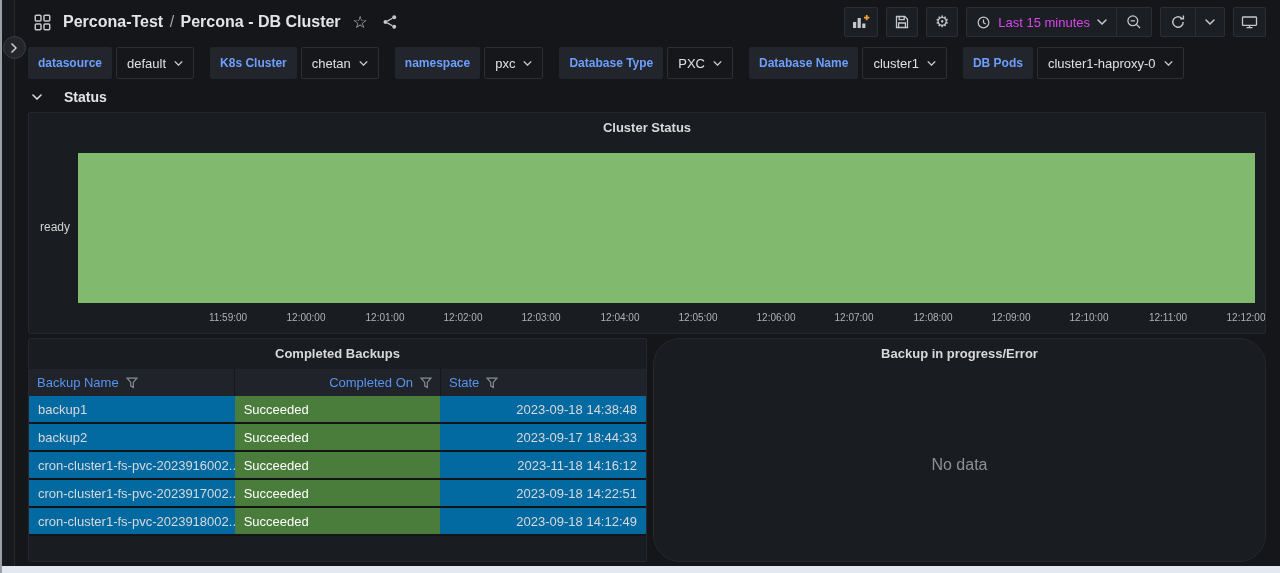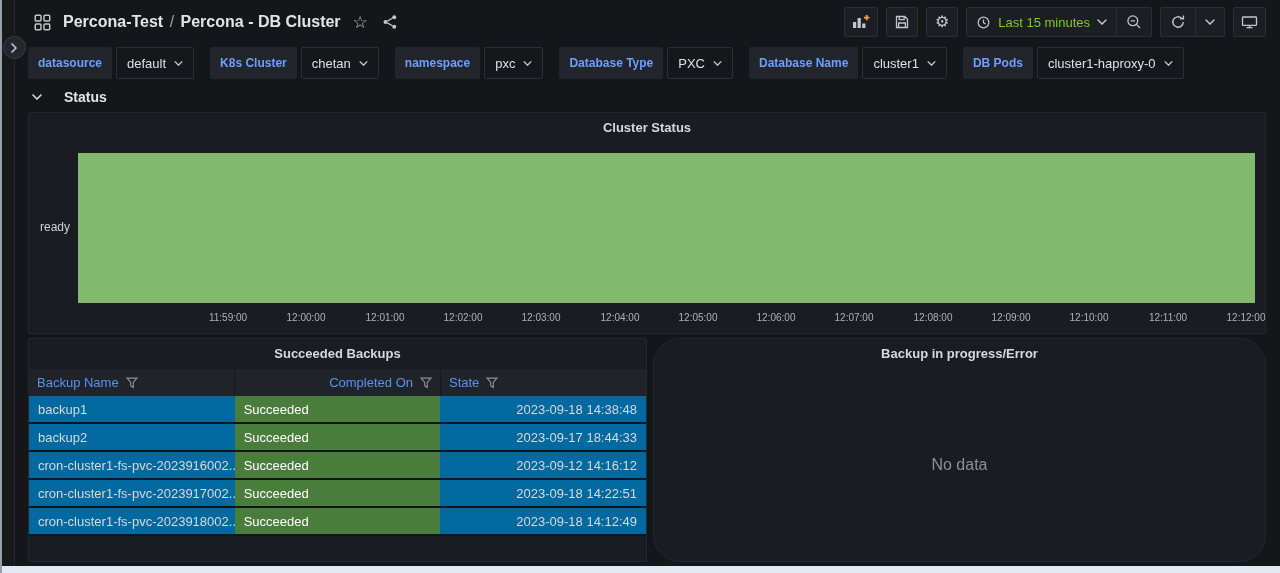--- a/index.html
+++ b/index.html
@@ -31,21 +31,21 @@
 
   .nav-right { margin-left:auto; display:flex; align-items:center; gap:8px; }
   .tb-btn, .tb-group {
     height:30px; background:#1b1e23; border:1px solid #2b2e34; border-radius:2px;
     color:#c4c6ca; display:inline-flex; align-items:center; cursor:pointer;
   }
   .tb-btn { min-width:32px; justify-content:center; padding:0 7px; }
   .tb-group { padding:0; }
   .tb-seg { display:inline-flex; align-items:center; gap:7px; padding:0 9px; height:100%; }
   .tb-seg + .tb-seg { border-left:1px solid #2b2e34; }
-  .tb-label { font-size:13px; color:#84cc16; white-space:nowrap; }
+  .tb-label { font-size:13px; color:#d946ef; white-space:nowrap; }
 
   
   .var-row { display:flex; align-items:center; gap:16px; padding:2px 0 0 13px; height:36px; }
   .var-pair { display:flex; align-items:center; gap:4px;border-radius:8px; }
   .var-label {
     height:32px; padding:0 10px; background:#22252b; border-radius:2px;
     color:#6e9fff; font-size:12px; font-weight:700; display:flex; align-items:center; white-space:nowrap;
   }
   .var-value {
     height:32px; padding:0 10px; background:#15171a; border:1px solid #2c2f35; border-radius:2px;
@@ -310,21 +310,21 @@
       <span class="tick" style="left:1060px">12:10:00</span>
       <span class="tick" style="left:1139px">12:11:00</span>
       <span class="tick" style="left:1217px">12:12:00</span>
 
     </div>
   </section>
 
   <div class="bottom-row">
 
     <section class="panel backups-panel">
-      <div class="panel-title">Succeeded Backups</div>
+      <div class="panel-title">Completed Backups</div>
       <div class="t-header">
         <span class="t-hcell">
           <span>Backup Name</span>
           <span>
             <svg width="12" height="12" viewBox="0 0 12 12">
                 <path d="M1.2 1.2h9.6L7.3 5.4v5L4.7 9V5.4z" fill="none" stroke="#878d95" stroke-width="1.2"></path>
               </svg>
           </span>
         </span>
         <span class="t-hcell right">
@@ -352,21 +352,21 @@
           <span class="t-cell right">2023-09-18 14:38:48</span>
         </div>
         <div class="t-row">
           <span class="t-cell">backup2</span>
           <span class="t-cell state">Succeeded</span>
           <span class="t-cell right">2023-09-17 18:44:33</span>
         </div>
         <div class="t-row">
           <span class="t-cell">cron-cluster1-fs-pvc-2023916002...</span>
           <span class="t-cell state">Succeeded</span>
-          <span class="t-cell right">2023-09-12 14:16:12</span>
+          <span class="t-cell right">2023-11-18 14:16:12</span>
         </div>
         <div class="t-row">
           <span class="t-cell">cron-cluster1-fs-pvc-2023917002...</span>
           <span class="t-cell state">Succeeded</span>
           <span class="t-cell right">2023-09-18 14:22:51</span>
         </div>
         <div class="t-row">
           <span class="t-cell">cron-cluster1-fs-pvc-2023918002...</span>
           <span class="t-cell state">Succeeded</span>
           <span class="t-cell right">2023-09-18 14:12:49</span>

